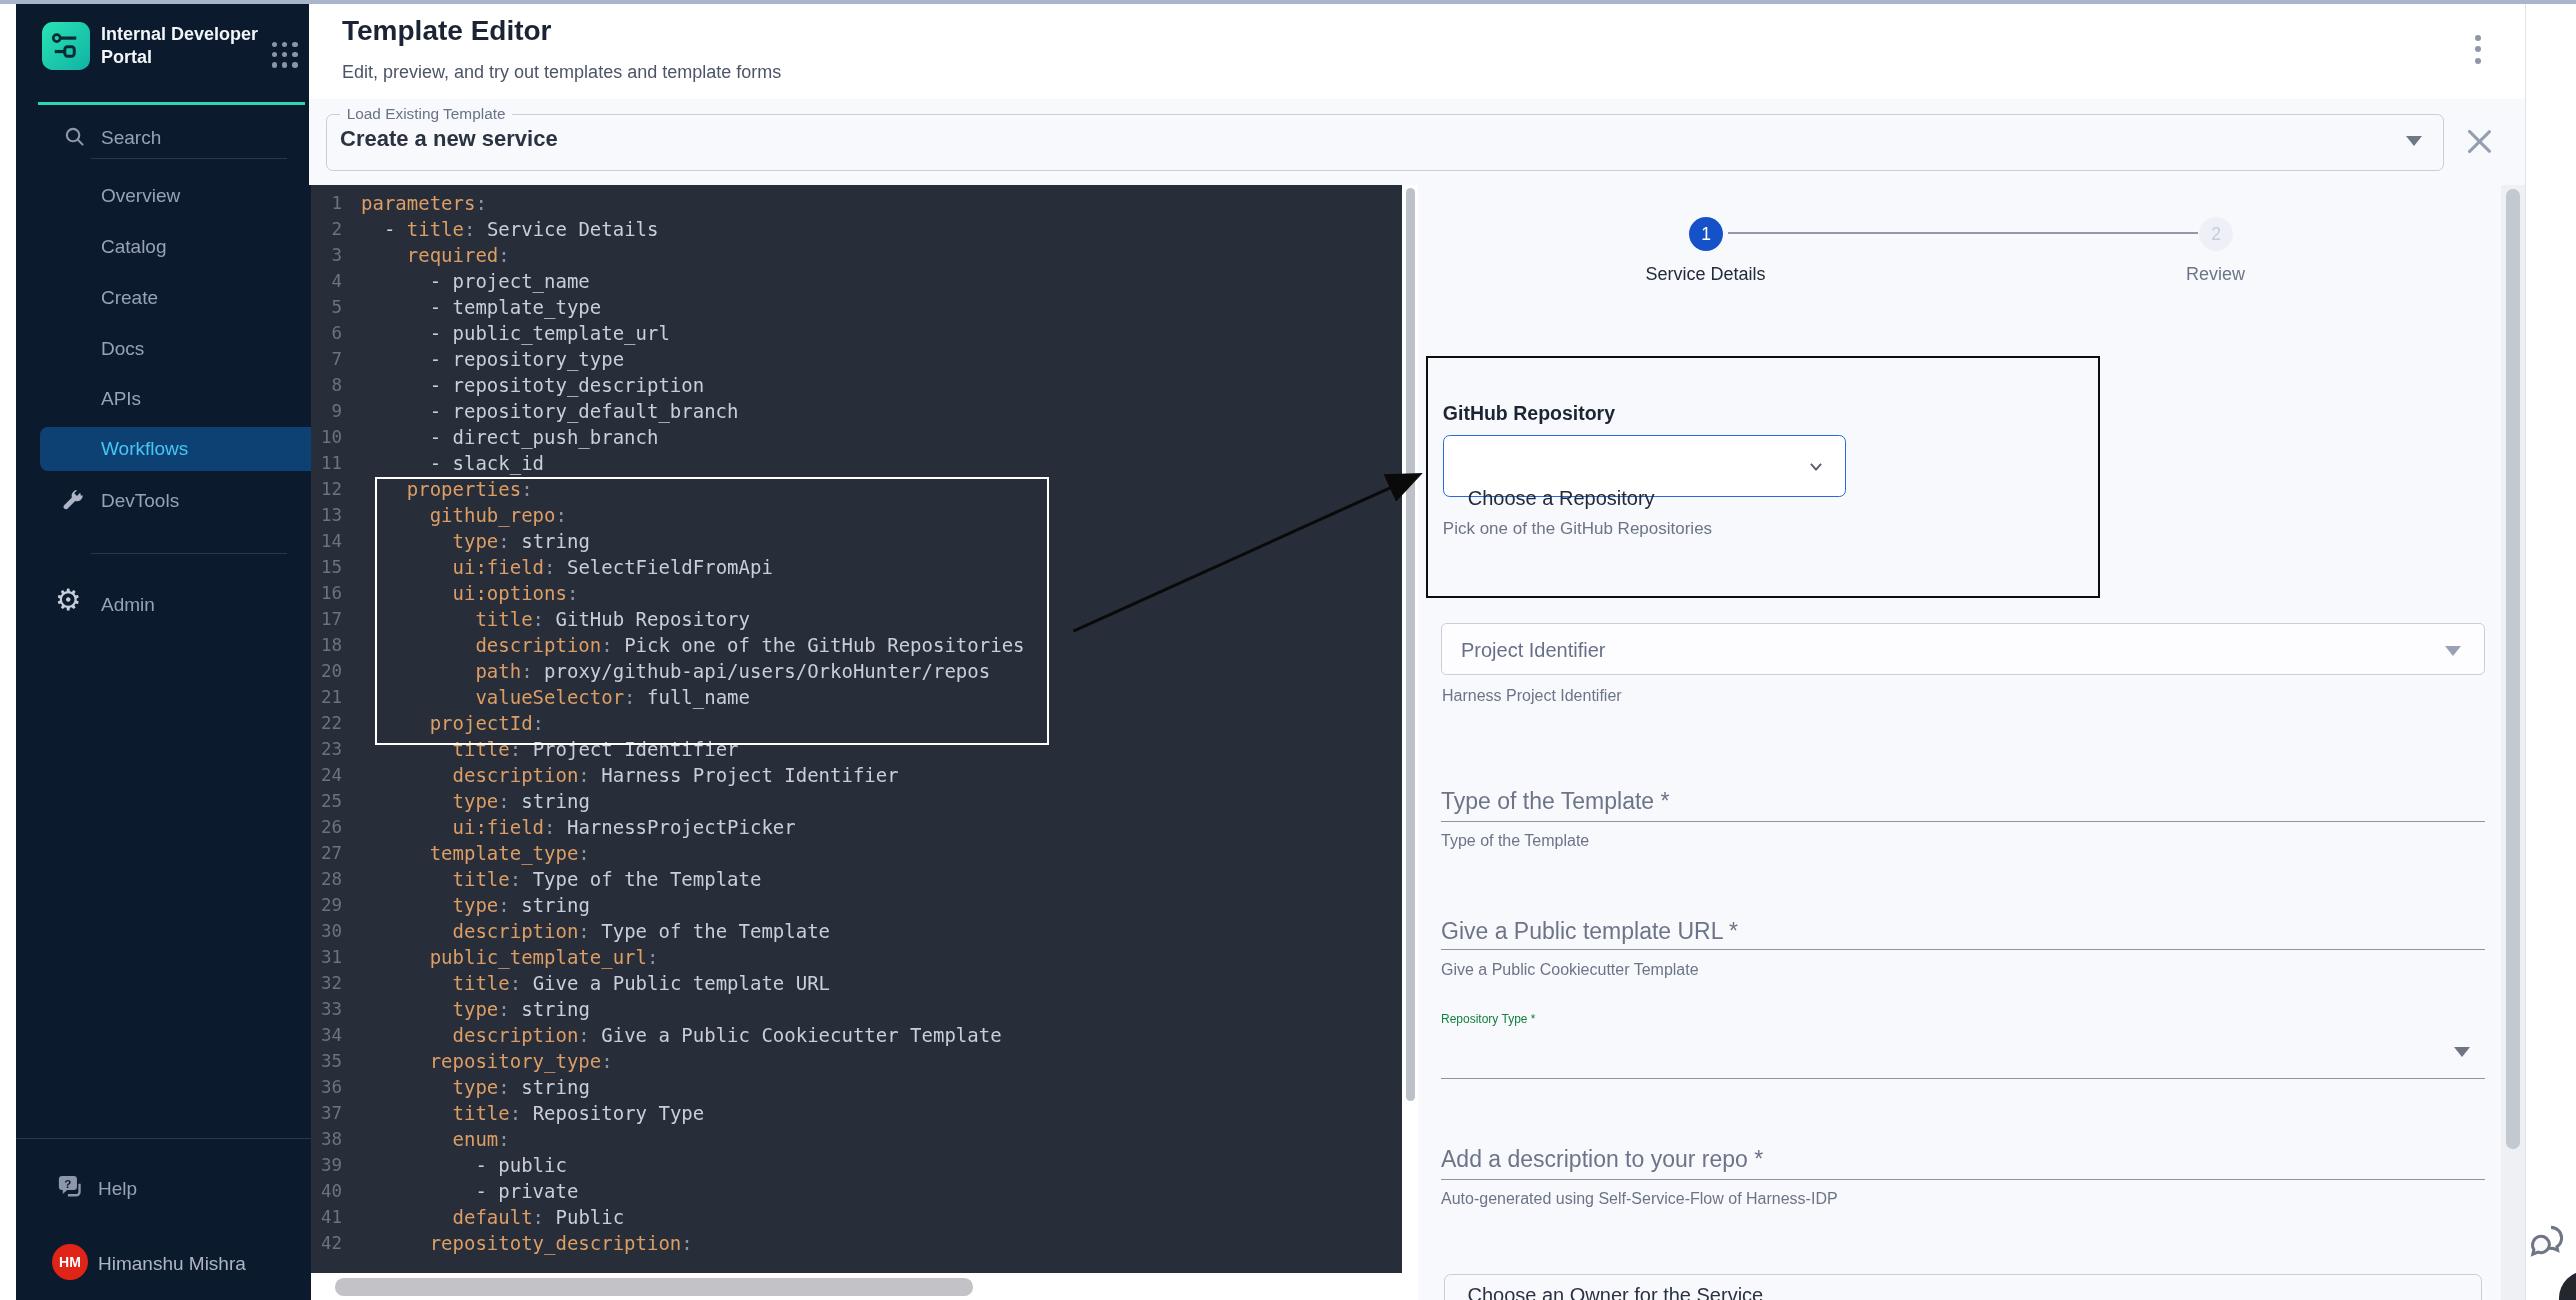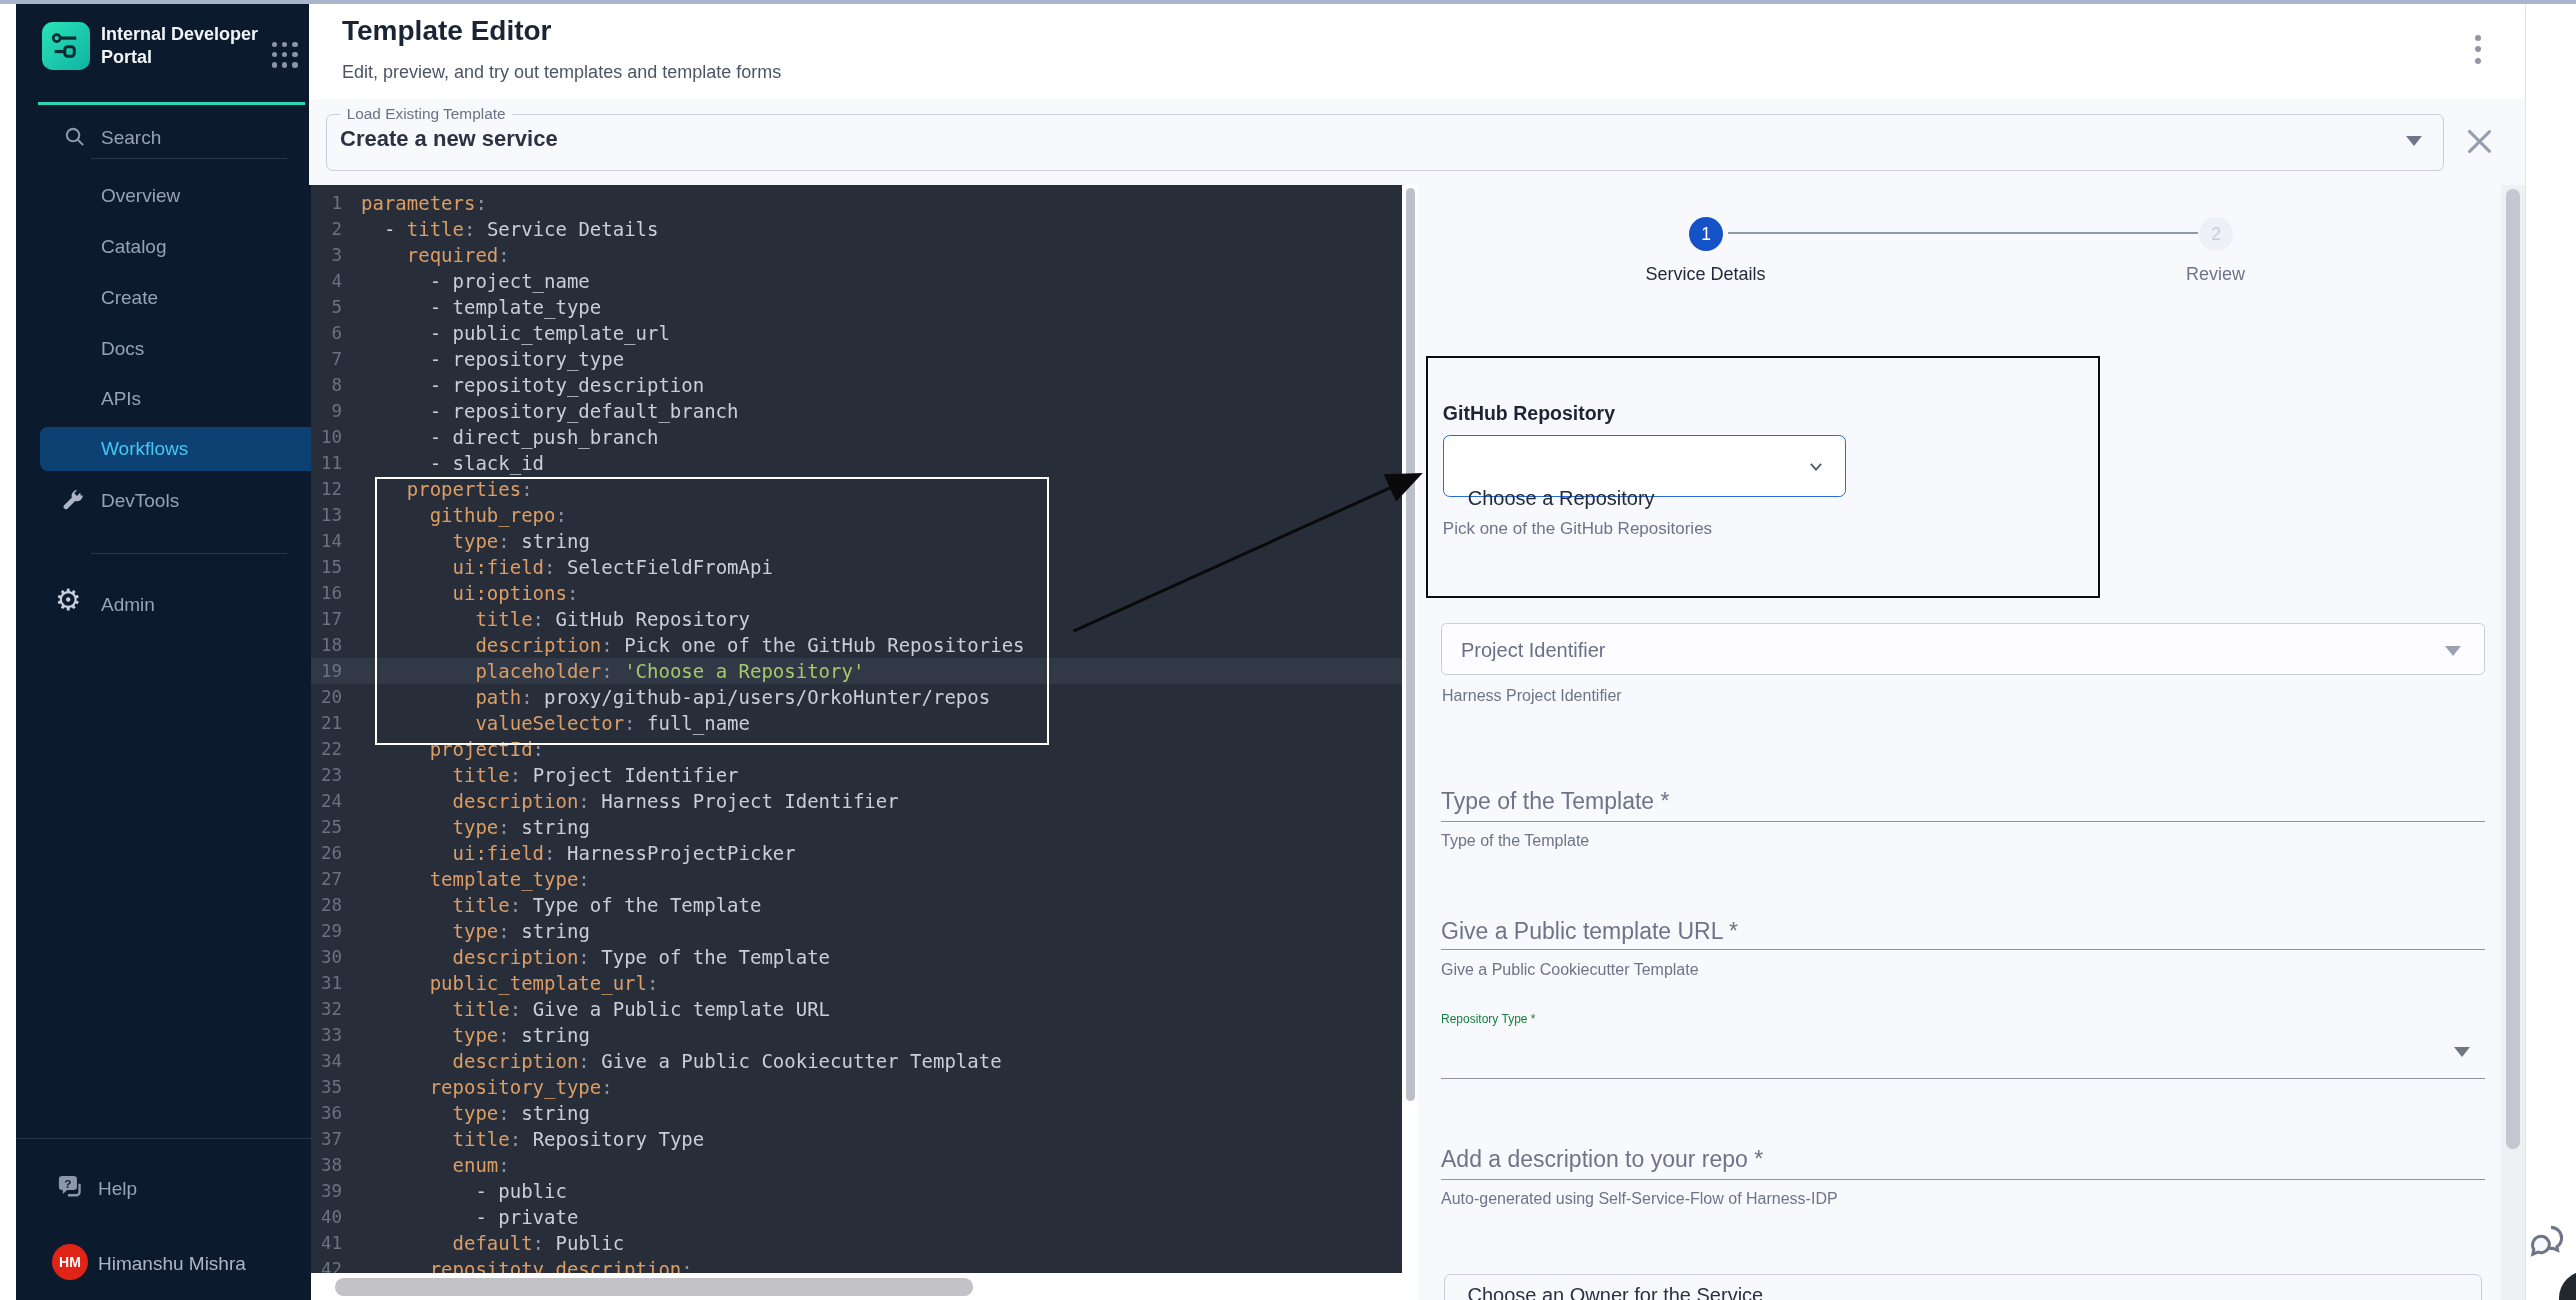--- a/index.html
+++ b/index.html
@@ -244,24 +244,20 @@
         <span class="cc">        <span class="k">ui:options</span><span class="p">:</span></span>
       </div>
       <div class="cl">
         <span class="ln">17</span>
         <span class="cc">          <span class="k">title</span><span class="p">:</span> <span class="v">GitHub Repository</span></span>
       </div>
       <div class="cl">
         <span class="ln">18</span>
         <span class="cc">          <span class="k">description</span><span class="p">:</span> <span class="v">Pick one of the GitHub Repositories</span></span>
       </div>
-      <div class="cl active">
-        <span class="ln">19</span>
-        <span class="cc">          <span class="k">placeholder</span><span class="p">:</span> <span class="s">'Choose a Repository'</span></span>
-      </div>
       <div class="cl">
         <span class="ln">20</span>
         <span class="cc">          <span class="k">path</span><span class="p">:</span> <span class="v">proxy/github-api/users/OrkoHunter/repos</span></span>
       </div>
       <div class="cl">
         <span class="ln">21</span>
         <span class="cc">          <span class="k">valueSelector</span><span class="p">:</span> <span class="v">full_name</span></span>
       </div>
       <div class="cl">
         <span class="ln">22</span>

